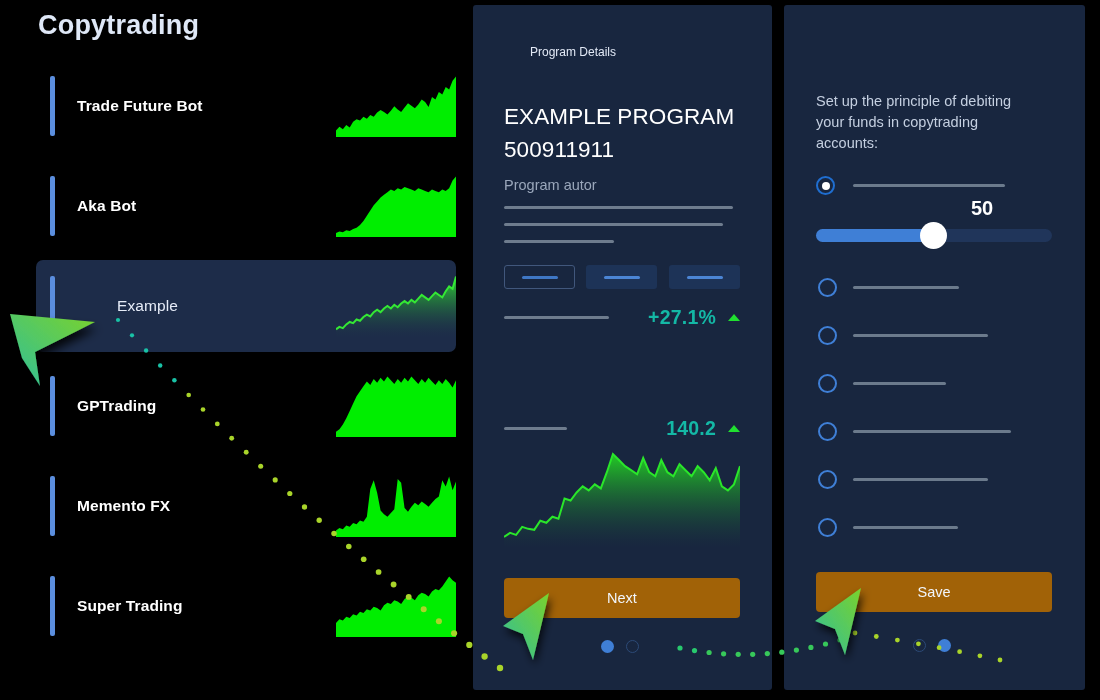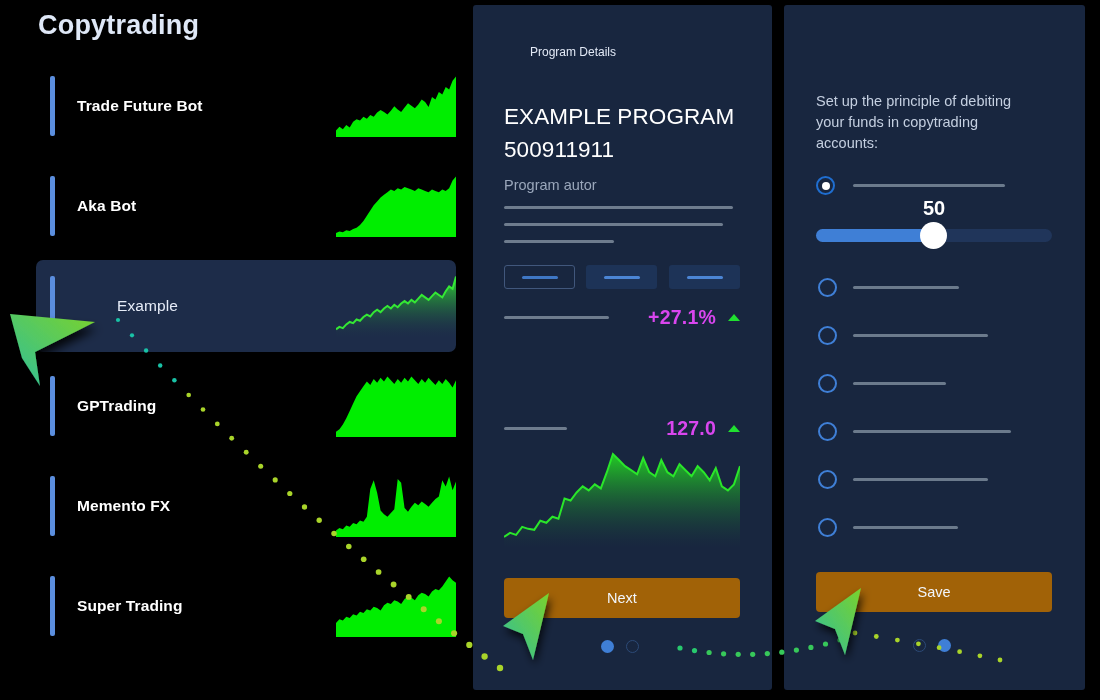--- a/index.html
+++ b/index.html
@@ -78,21 +78,21 @@
   #mb1 { left:504px; width:71px; background:transparent; border:1px solid #41577c; }
   #mb1 .mb-line { width:36px; background:#3f77c4; }
   #mb2 { left:586px; width:71px; background:#1d3357; }
   #mb2 .mb-line { width:36px; background:#4b85d4; }
   #mb3 { left:669px; width:71px; background:#1d3357; }
   #mb3 .mb-line { width:36px; background:#4b85d4; }
 
   .stat-row { position:absolute; left:504px; width:236px; height:28px; display:flex; align-items:center; }
   .stat-row .sline { height:3px; background:#6e7c8e; border-radius:2px; }
   .stat-row .sval {
-    position:absolute; right:24px; font-size:19.5px; font-weight:700; color:#d946ef;
+    position:absolute; right:24px; font-size:19.5px; font-weight:700; color:#14b8a6;
     letter-spacing:.2px;
   }
   .stat-row .scaret {
     position:absolute; right:0; width:0; height:0;
     border-left:6px solid transparent; border-right:6px solid transparent;
     border-bottom:7px solid #20e030;
   }
   #st0 { top:303px; } #st0 .sline { width:105px; }
   #st1 { top:340px; } #st1 .sline { width:58px; }
   #st2 { top:377px; } #st2 .sline { width:63px; }
@@ -140,21 +140,21 @@
   #slider-fill {
     position:absolute; left:0; top:0; height:13px; width:118px;
     border-radius:7px 0 0 7px; background:#3f7fd6;
   }
   #slider-knob {
     position:absolute; left:104px; top:-7px; width:27px; height:27px;
     border-radius:50%; background:#fff;
   }
   #slider-val { position:absolute; left:0; right:0; top:197px; text-align:center;
                 font-size:20px; font-weight:700; color:#ffffff; }
-  #slider-wrap { position:absolute; left:816px; top:0; width:236px; height:1px; }
+  #slider-wrap { position:absolute; left:864px; top:0; width:236px; height:1px; }
 
   
   .cursor { position:absolute; pointer-events:none; }
   .cursor svg { display:block; overflow:visible; }
   #cursor-1 { left:0px;   top:300px; width:100px; height:95px; }
   #cursor-2 { left:497px; top:588px; width:70px;  height:78px; }
   #cursor-3 { left:809px; top:583px; width:70px;  height:78px; }
   .trail { position:absolute; left:0; top:0; width:1100px; height:700px; pointer-events:none; }
 </style>
 </head>
@@ -257,21 +257,21 @@
     <span class="mb-line"></span>
   </div>
 
   <div class="stat-row" id="st0">
     <span class="sline"></span>
     <span class="sval">+27.1%</span>
     <span class="scaret"></span>
   </div>
   <div class="stat-row" id="st3">
     <span class="sline"></span>
-    <span class="sval">127.0</span>
+    <span class="sval">140.2</span>
     <span class="scaret"></span>
   </div>
 
   <div id="detail-chart">
       <svg viewBox="0 0 236 97">
         <defs>
           <linearGradient id="dgrad" x1="0" y1="0" x2="0" y2="1">
             <stop offset="0" stop-color="#23d423" stop-opacity="0.95"></stop>
             <stop offset="1" stop-color="#18263f" stop-opacity="0.25"></stop>
           </linearGradient>

